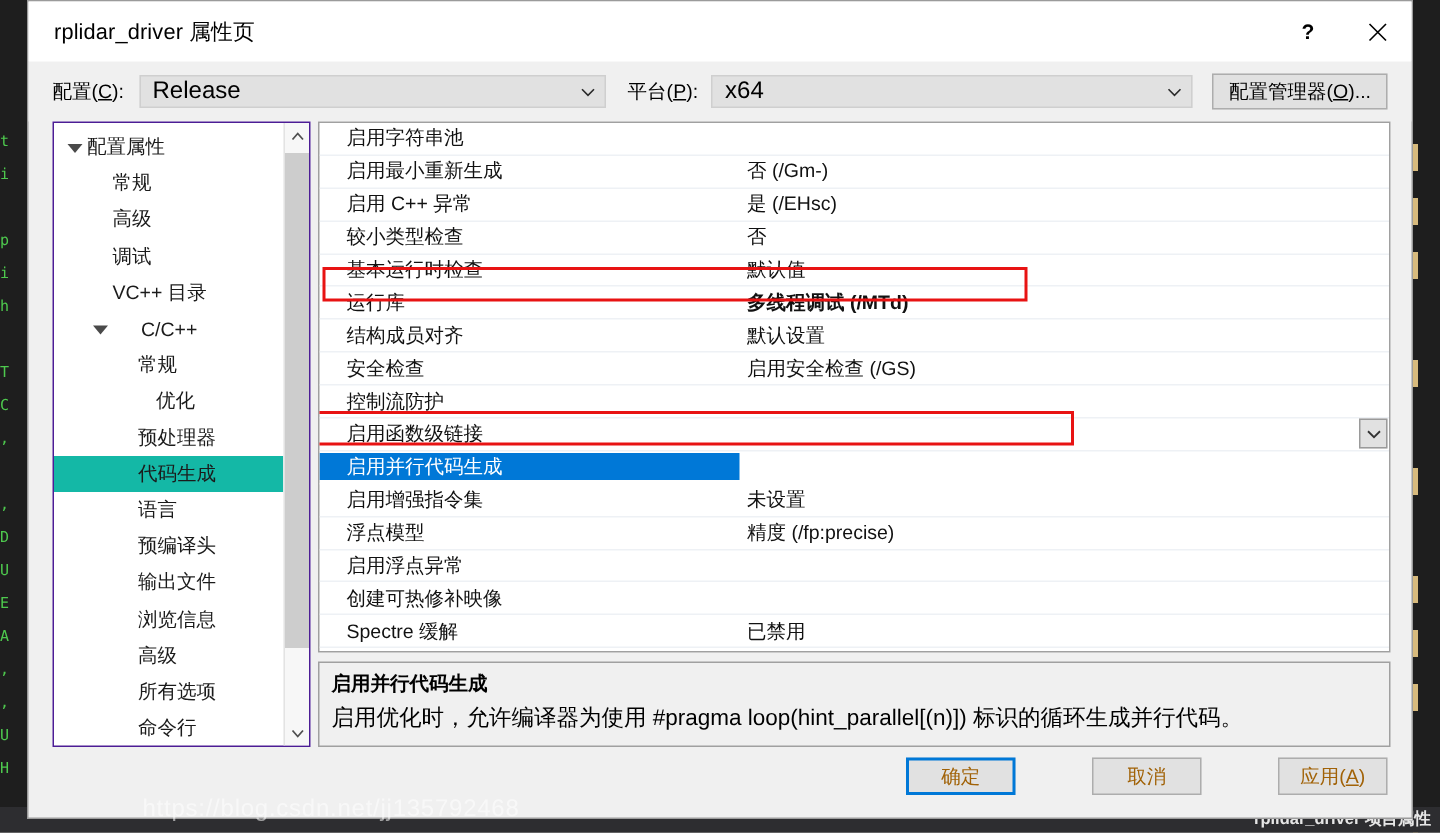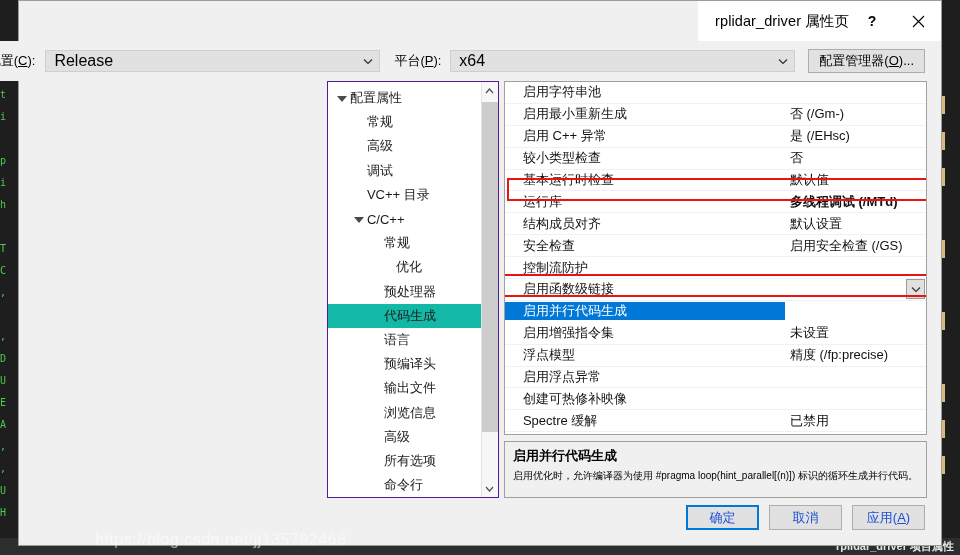--- a/index.html
+++ b/index.html
@@ -45,21 +45,21 @@
     white-space: nowrap;
   }
 
   
   .dialog {
     position: absolute;
     left: 18px; top: 0;
     width: 924px; height: 546px;
     background: #f0f0f0;
     border: 1px solid #9b9b9b;
-    display: flex; flex-direction: column; align-items: flex-end;
+    display: flex; flex-direction: column;
   }
   .titlebar {
     height: 40px; background: #ffffff;
     display: flex; align-items: center;
     flex: 0 0 40px;
     position: relative;
   }
   .title-text {
     font-size: 14.5px; color: #000;
     padding-left: 17px; letter-spacing: .1px;
@@ -188,33 +188,33 @@
     color: #333;
   }
 
   
   .descbox {
     flex: 0 0 57px; margin-top: 6px;
     background: #f0f0f0; border: 1px solid #a0a0a0;
     padding: 5px 8px 0 8px;
   }
   .desc-title { font-size: 13px; font-weight: bold; color: #000; }
-  .desc-text { font-size: 10px; color: #000; margin-top: 4px; }
+  .desc-text { font-size: 15px; color: #000; margin-top: 4px; }
 
   
   .footer {
     flex: 0 0 47px;
     display: flex; align-items: center; justify-content: flex-end;
     padding: 0 16px 8px 0; gap: 10px;
   }
   .fbtn {
     width: 73px; height: 25px;
     background: #e1e1e1; border: 1px solid #adadad;
-    font-size: 13px; color: #1d4ed8;
-    display: flex; align-items: center; justify-content: center;
+    font-size: 13px; color: #a16207;
+    display: flex; align-items: center; justify-content: center; margin-left: 41px;
   }
   .fbtn.focus {
     border: 2px solid #0078d7;
     background: #e1e1e1;
   }
   .fbtn u { text-decoration: underline; }
 
   .watermark {
     position: absolute; left: 95px; bottom: 6px;
     font-size: 16px; color: rgba(255,255,255,.55);
@@ -316,21 +316,21 @@
             <span>高级</span>
           </div>
           <div class="tnode" style="padding-left: 23px;">
             <span class="tw"></span>
             <span>调试</span>
           </div>
           <div class="tnode" style="padding-left: 23px;">
             <span class="tw"></span>
             <span>VC++ 目录</span>
           </div>
-          <div class="tnode" style="padding-left: 23px;">
+          <div class="tnode" style="padding-left: 23px; gap: 19px;">
             <span class="tw">
               <span class="tri-d"></span>
             </span>
             <span>C/C++</span>
           </div>
           <div class="tnode" style="padding-left: 40px;">
             <span class="tw"></span>
             <span>常规</span>
           </div>
           <div class="tnode" style="padding-left: 52px;">

